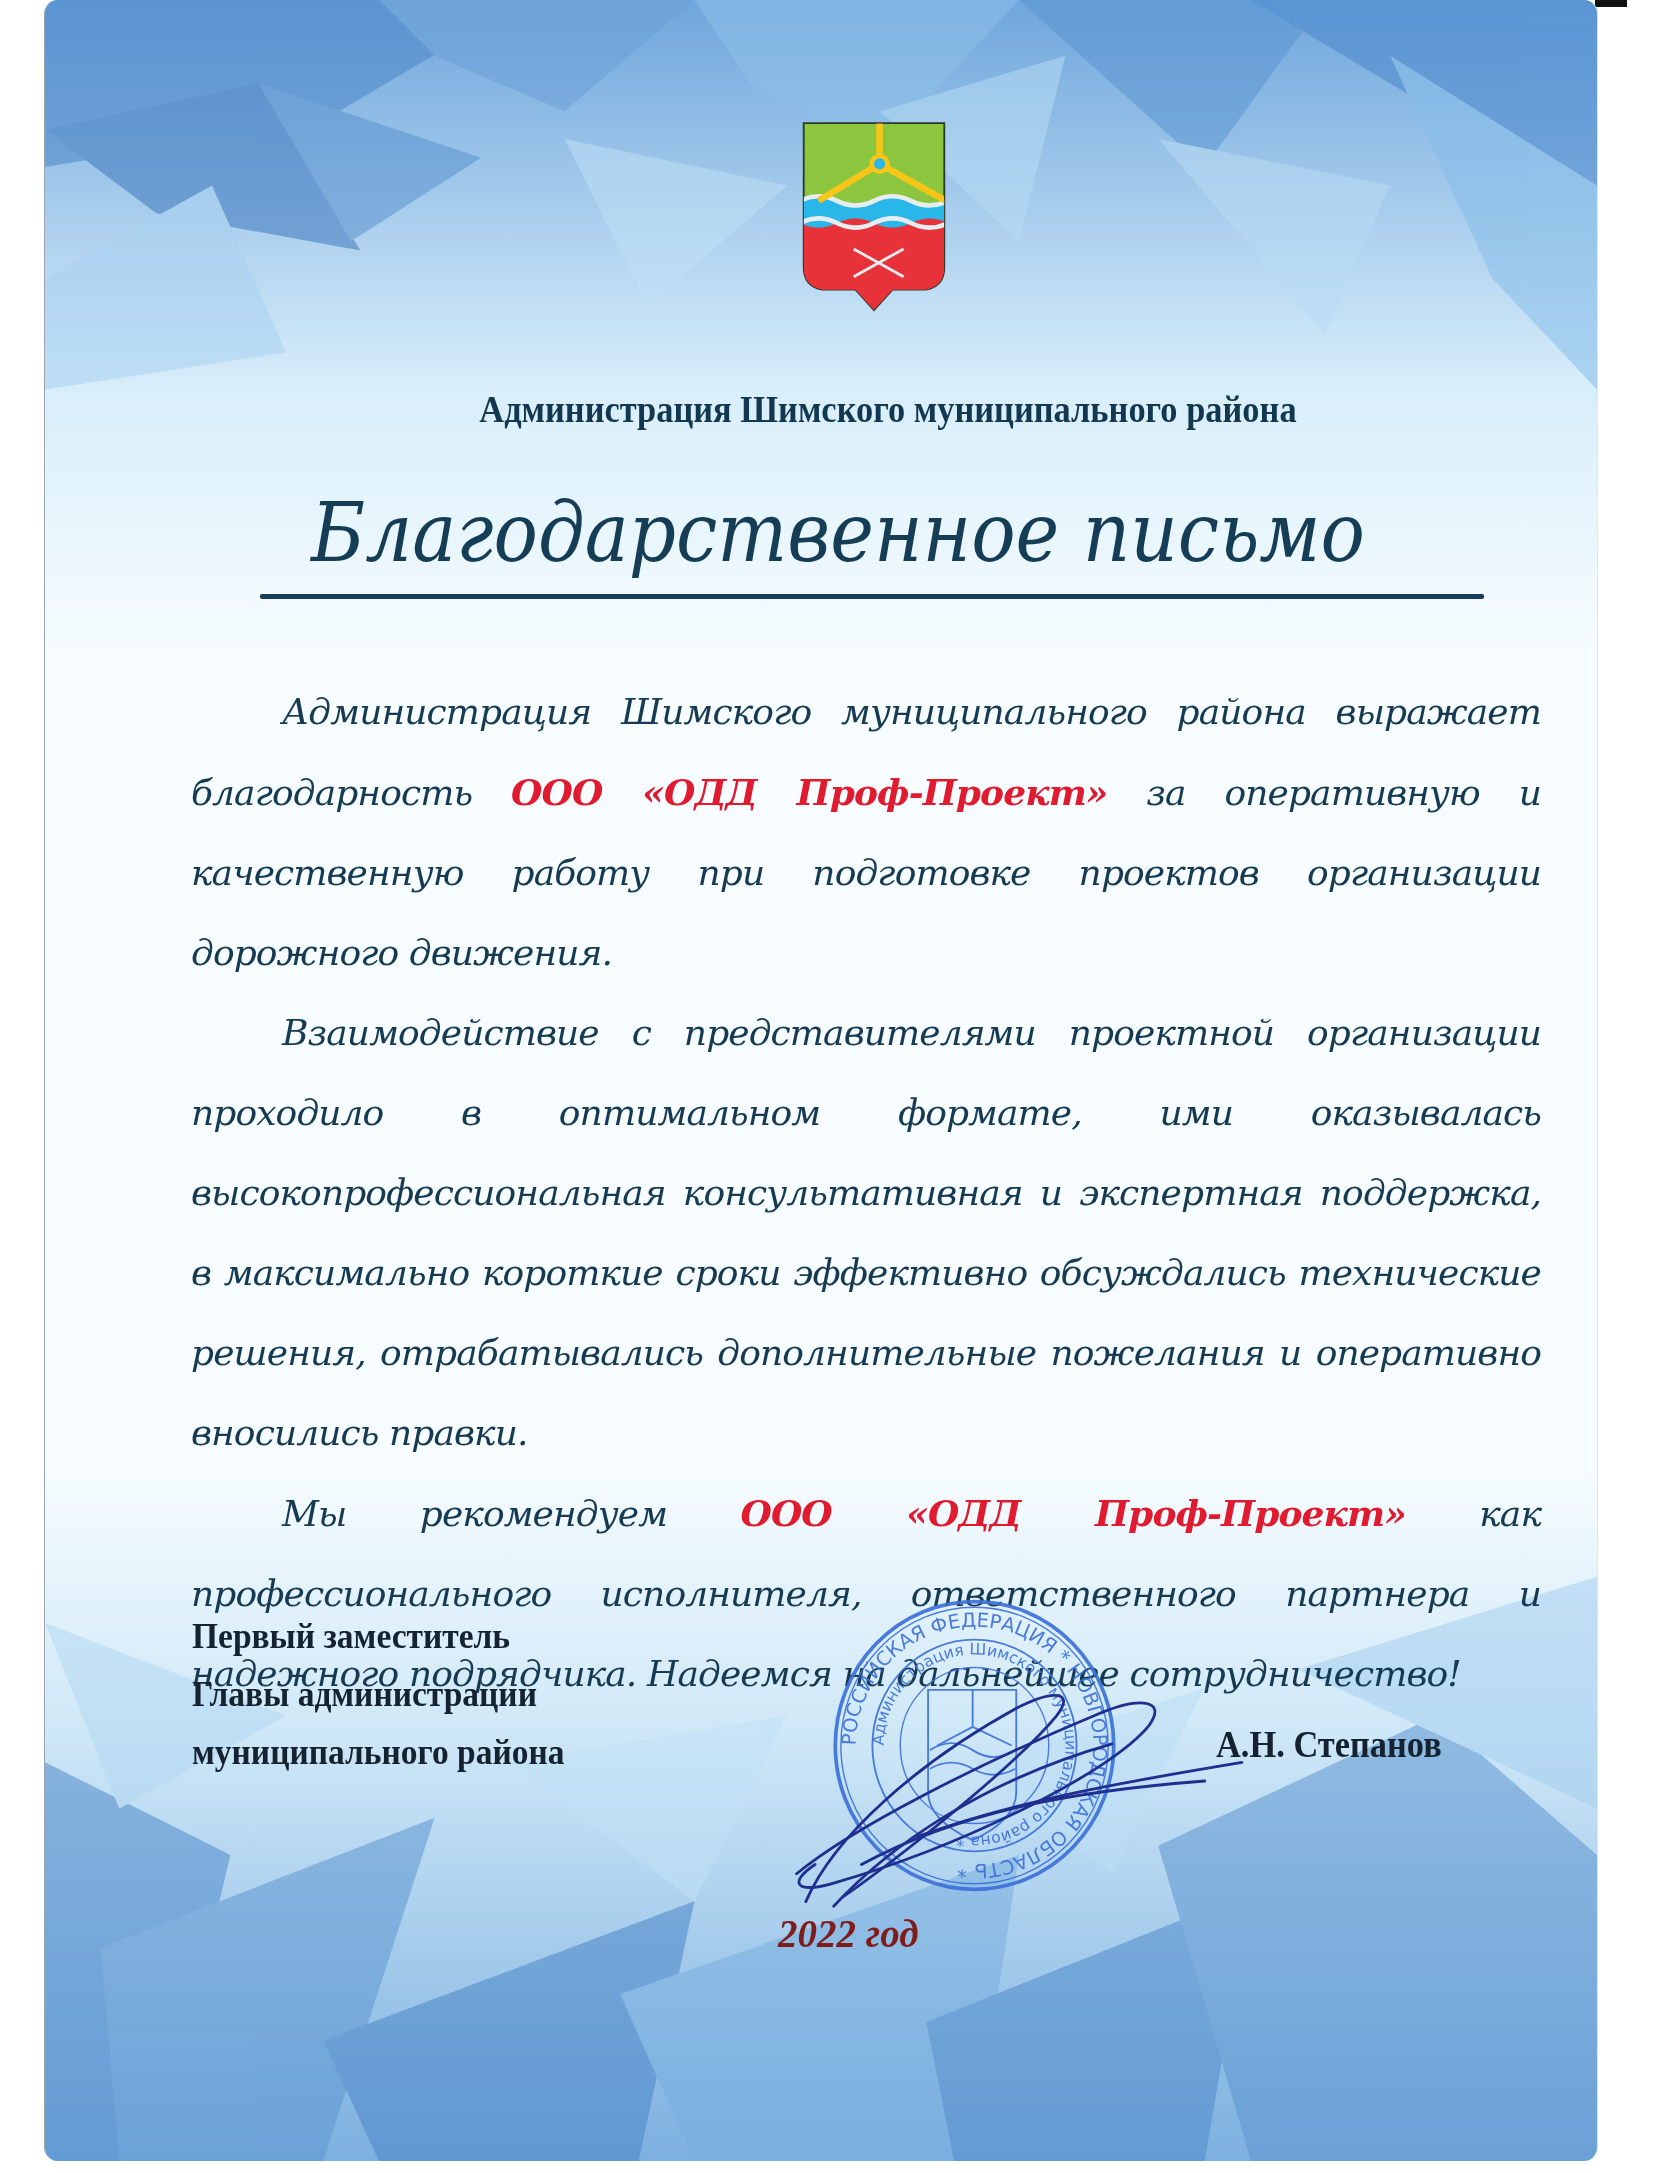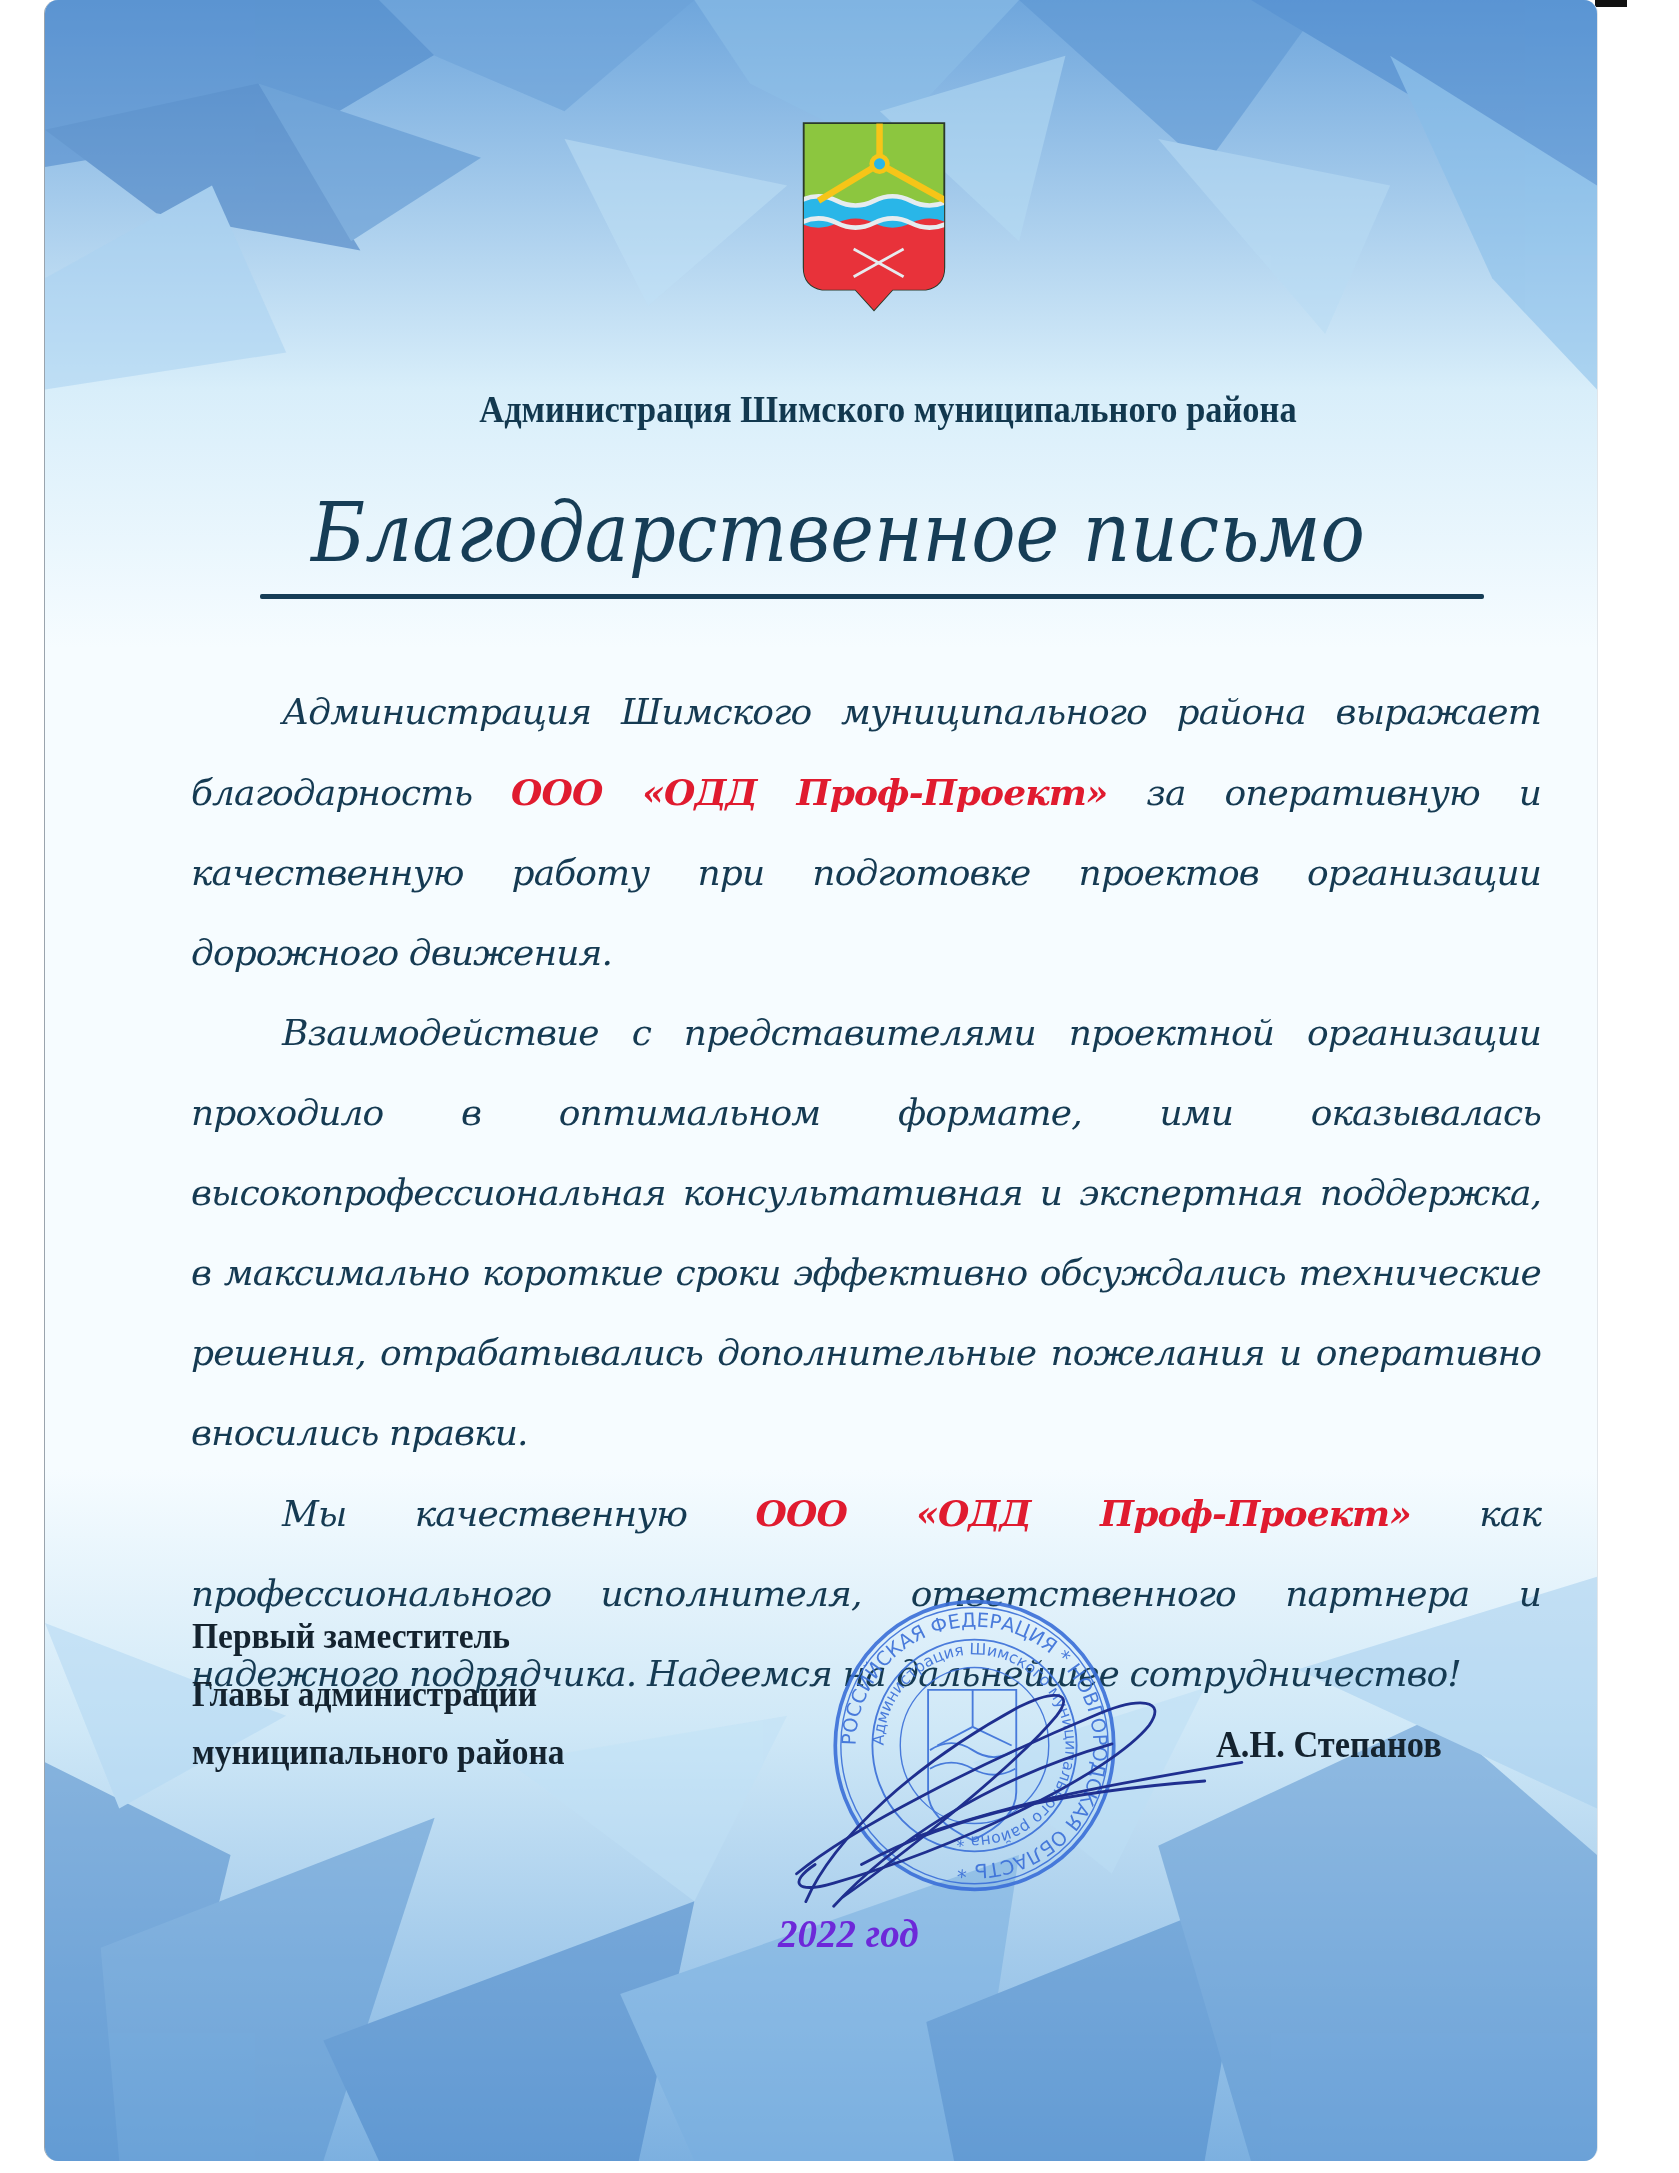--- a/index.html
+++ b/index.html
@@ -60,21 +60,21 @@
   .signer div { white-space: nowrap; }
   .signer-name {
     position: absolute; left: 1171px; top: 1723px;
     font-family: "Liberation Serif", serif; font-weight: bold;
     font-size: 37px; color: #14232f; white-space: nowrap;
     transform: scaleX(0.93); transform-origin: left top;
   }
   .year {
     position: absolute; left: 733px; top: 1911px;
     font-family: "Liberation Serif", serif; font-weight: bold; font-style: italic;
-    font-size: 39px; color: #6d28d9; white-space: nowrap;
+    font-size: 39px; color: #7f1d1d; white-space: nowrap;
   }
   .stamp { position: absolute; left: 781px; top: 1597px; width: 297px; height: 297px; }
   .signature { position: absolute; left: 733px; top: 1651px; width: 501px; height: 260px; }
 </style>
 </head>
 <body>
 
 <div class="top-edge-mark"></div>
 
 <div class="page">
@@ -142,21 +142,21 @@
   </svg>
 
   <div class="org-header">Администрация Шимского муниципального района</div>
 
   <div class="title">Благодарственное письмо</div>
   <div class="title-underline"></div>
 
   <div class="body-text">
     <p><span>Администрация Шимского муниципального района выражает благодарность </span><span class="hl">ООО «ОДД Проф-Проект»</span><span> за оперативную и качественную работу при подготовке проектов организации дорожного движения.</span></p>
     <p>Взаимодействие с представителями проектной организации проходило в оптимальном формате, ими оказывалась высокопрофессиональная консультативная и экспертная поддержка, в максимально короткие сроки эффективно обсуждались технические решения, отрабатывались дополнительные пожелания и оперативно вносились правки.</p>
-    <p><span>Мы качественную </span><span class="hl">ООО «ОДД Проф-Проект»</span><span> как профессионального исполнителя, ответственного партнера и надежного подрядчика. Надеемся на дальнейшее сотрудничество!</span></p>
+    <p><span>Мы рекомендуем </span><span class="hl">ООО «ОДД Проф-Проект»</span><span> как профессионального исполнителя, ответственного партнера и надежного подрядчика. Надеемся на дальнейшее сотрудничество!</span></p>
   </div>
 
   <div class="signer">
     <div>Первый заместитель</div>
     <div>Главы администрации</div>
     <div>муниципального района</div>
   </div>
 
   <svg class="stamp" viewBox="0 0 320 320">
     <defs>

